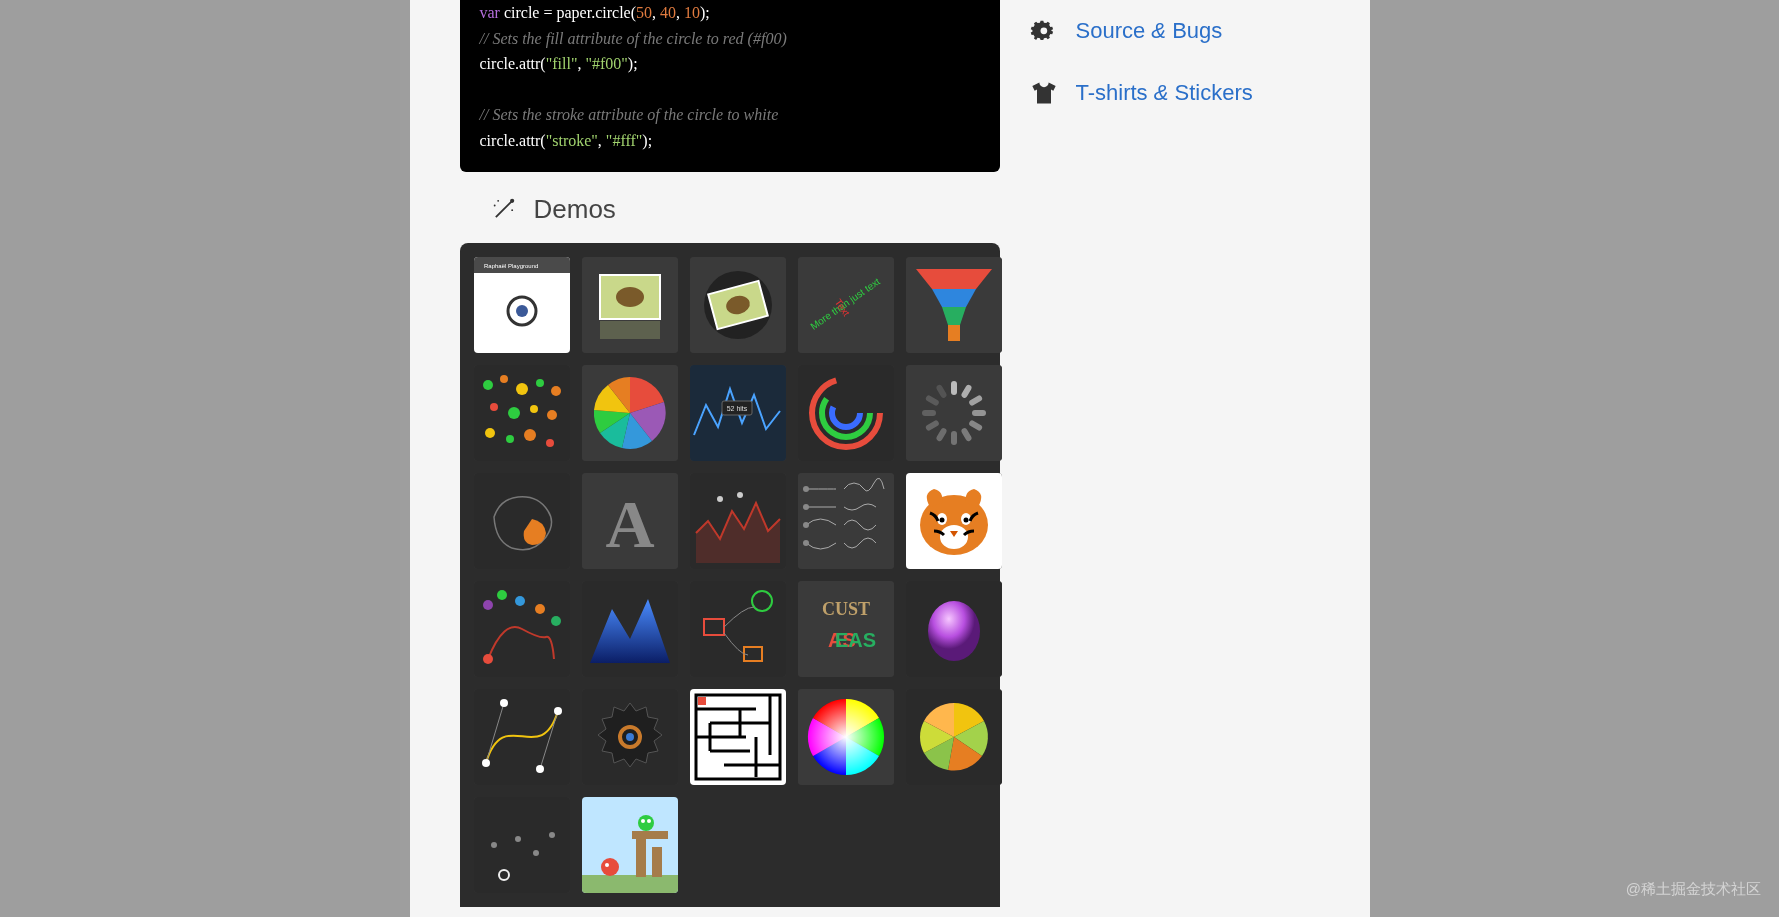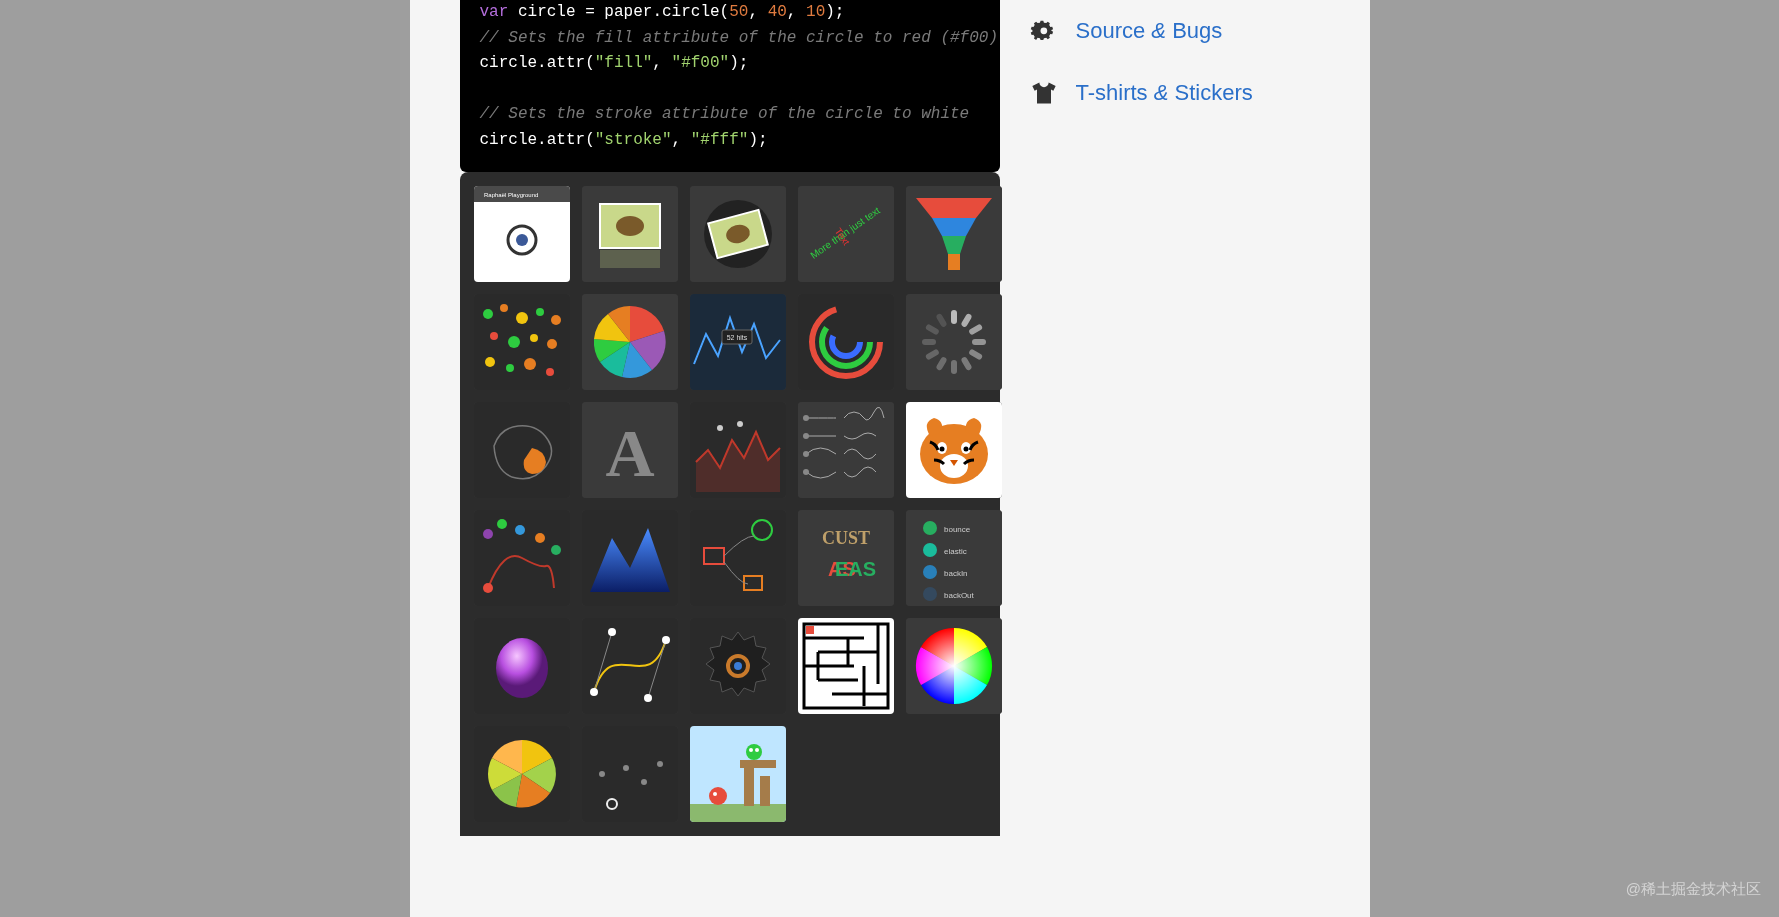--- a/index.html
+++ b/index.html
@@ -25,21 +25,21 @@
 }
 .side-col {
   flex: 1;
   padding: 0 40px 0 30px;
 }
 .code-block {
   background: #000;
   color: #fff;
   border-radius: 0 0 6px 6px;
   padding: 0 20px 18px 20px;
-  font-family: Liberation Mono, monospace;
+  font-family: Liberation Serif, serif;
   font-size: 16px;
   line-height: 1.6;
   white-space: pre;
   overflow: hidden;
 }
 .tok-kw { color: #b46edc; }
 .tok-var { color: #fff; }
 .tok-punc { color: #fff; }
 .tok-num { color: #e07b3f; }
 .tok-cmt { color: #7a7a7a; font-style: italic; }
@@ -99,20 +99,30 @@
 <div class="page">
   <div class="main-col">
     <div class="code-block" id="code-block"><span class="tok-kw">var</span> <span class="tok-var">circle</span> <span class="tok-punc">=</span> <span class="tok-var">paper</span><span class="tok-punc">.</span><span class="tok-var">circle</span><span class="tok-punc">(</span><span class="tok-num">50</span><span class="tok-punc">,</span> <span class="tok-num">40</span><span class="tok-punc">,</span> <span class="tok-num">10</span><span class="tok-punc">);</span>
 <span class="tok-cmt">// Sets the fill attribute of the circle to red (#f00)</span>
 <span class="tok-var">circle</span><span class="tok-punc">.</span><span class="tok-var">attr</span><span class="tok-punc">(</span><span class="tok-str">"fill"</span><span class="tok-punc">,</span> <span class="tok-str">"#f00"</span><span class="tok-punc">);</span>
 
 <span class="tok-cmt">// Sets the stroke attribute of the circle to white</span>
 <span class="tok-var">circle</span><span class="tok-punc">.</span><span class="tok-var">attr</span><span class="tok-punc">(</span><span class="tok-str">"stroke"</span><span class="tok-punc">,</span> <span class="tok-str">"#fff"</span><span class="tok-punc">);</span>
 </div>
 
+    <div class="section-head">
+      <svg class="wand-icon" viewBox="0 0 24 24" fill="none" stroke="currentColor" stroke-width="1.6">
+        <line x1="5" y1="19" x2="19" y2="5"></line>
+          <circle cx="19" cy="5" r="1" fill="currentColor"></circle>
+        <circle cx="7" cy="5" r="0.8" fill="currentColor" stroke="none"></circle>
+        <circle cx="4" cy="9" r="0.8" fill="currentColor" stroke="none"></circle>
+        <circle cx="19" cy="13" r="0.8" fill="currentColor" stroke="none"></circle>
+      </svg>
+      <h2>Demos</h2>
+    </div>
 
     <div class="demos-grid-wrap">
       <div class="demos-grid" id="demos-grid">
           <div class="demo-tile" title="Raphaël Playground">
             <svg viewBox="0 0 96 96">
               <rect width="96" height="96" fill="#fff"></rect>
               <rect x="0" y="0" width="96" height="16" fill="#4a4a4a"></rect>
               <text x="10" y="11" font-size="6" fill="#fff">Raphaël Playground</text>
               <circle cx="48" cy="54" r="14" fill="none" stroke="#333" stroke-width="3"></circle>
               <circle cx="48" cy="54" r="6" fill="#3b5998"></circle>
@@ -312,33 +322,20 @@
               <rect x="54" y="66" width="18" height="14" fill="none" stroke="#e67e22" stroke-width="2"></rect>
               <path d="M34 46q20-20 30-20M34 52q16 22 24 22" stroke="#888" fill="none"></path>
             </svg>
           </div>
           <div class="demo-tile" title="Custom easing">
             <svg viewBox="0 0 96 96">
               <rect width="96" height="96" fill="#3a3a3a"></rect>
               <text x="48" y="34" font-size="18" font-weight="700" fill="#bfa06a" text-anchor="middle" font-family="cursive">CUST</text>
               <text x="30" y="66" font-size="20" font-weight="800" fill="#e74c3c" text-anchor="start">AS</text>
               <text x="78" y="66" font-size="20" font-weight="800" fill="#27ae60" text-anchor="end">EAS</text>
-            </svg>
-          </div>
-          <div class="demo-tile" title="Easing list">
-            <svg viewBox="0 0 96 96">
-              <rect width="96" height="96" fill="#3a3a3a"></rect>
-              <circle cx="24" cy="18" r="7" fill="#27ae60"></circle>
-              <text x="38" y="22" font-size="8" fill="#ccc">bounce</text>
-              <circle cx="24" cy="40" r="7" fill="#1abc9c"></circle>
-              <text x="38" y="44" font-size="8" fill="#ccc">elastic</text>
-              <circle cx="24" cy="62" r="7" fill="#2980b9"></circle>
-              <text x="38" y="66" font-size="8" fill="#ccc">backIn</text>
-              <circle cx="24" cy="84" r="7" fill="#34495e"></circle>
-              <text x="38" y="88" font-size="8" fill="#ccc">backOut</text>
             </svg>
           </div>
           <div class="demo-tile" title="Glow sphere">
             <svg viewBox="0 0 96 96">
               <rect width="96" height="96" fill="#2a2a2a"></rect>
               <defs>
                 <radialGradient id="sg" cx="0.4" cy="0.3">
                   <stop offset="0" stop-color="#f6c6ff"></stop>
                   <stop offset="0.6" stop-color="#b84fe0"></stop>
                   <stop offset="1" stop-color="#5a1a78"></stop>

